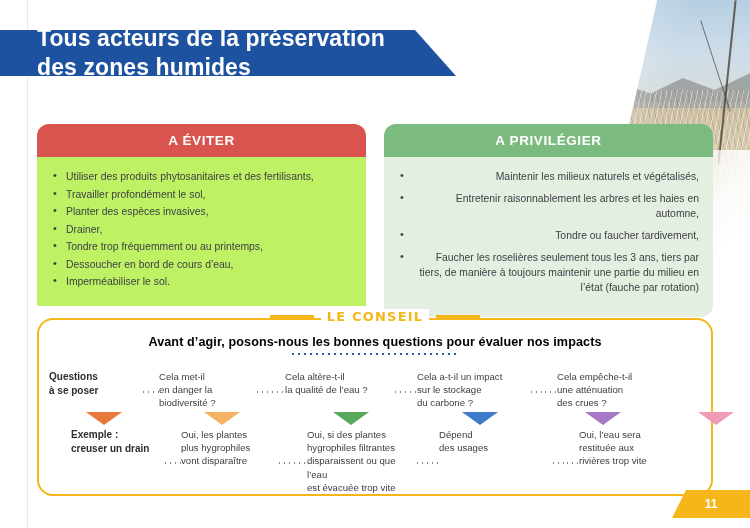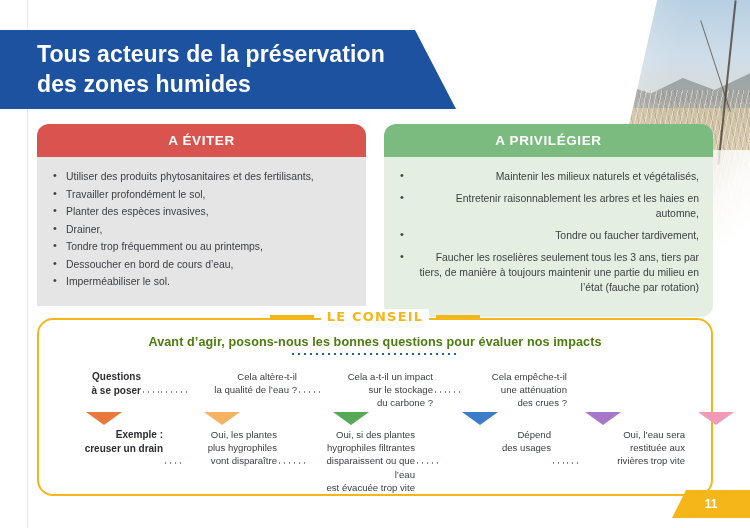--- a/index.html
+++ b/index.html
@@ -57,21 +57,21 @@
   }
   
   .wedge {
     position:absolute; right:0; top:150px; width:210px; height:260px;
     background: linear-gradient(135deg, rgba(255,255,255,0) 0%, rgba(255,255,255,.92) 48%, #fff 60%);
     pointer-events:none;
   }
 
   
   .banner {
-    position:absolute; left:0; top:30px; width:456px; height:79px;
+    position:absolute; left:0; top:30px; width:456px; height:46px;
     background:#1d52a0;
     clip-path: polygon(0 0, 415px 0, 456px 100%, 0 100%);
     display:flex; align-items:center;
   }
   .banner h1 {
     color:#ffffff; font-size:23px; font-weight:700; line-height:1.28;
     padding-left:37px; letter-spacing:.1px; white-space:pre-line;
   }
 
   
@@ -84,55 +84,55 @@
   .card .body { padding:12px 14px 14px 16px; }
   .card ul { list-style:none; }
   .card li {
     position:relative; padding-left:13px; font-size:10.4px; color:#3d4044;
     line-height:1.45; margin-bottom:2.5px;
   }
   .card li::before {
     content:"\2022"; position:absolute; left:0; top:-1px; font-size:11px; color:#3d4044;
   }
   .card.eviter .head { background:#d9534f; }
-  .card.eviter .body { background:#e5e5e5; min-height:128px; }
+  .card.eviter .body { background:#bef264; min-height:128px; }
   .card.priv .head { background:#7cbb7f; }
   .card.priv .body { background:#e4efe2; min-height:128px;text-align:right; }
   .card.priv li { margin-bottom:7px; }
 
   
   .conseil {
     position:absolute; left:37px; top:318px; width:676px; height:178px;
     border:2.5px solid #f5b619; border-radius:16px; background:#fff;
   }
   .conseil-tag {
     position:absolute; left:0; right:0; top:-11px; display:flex;
     align-items:center; justify-content:center; gap:7px;
   }
   .conseil-tag .bar { width:44px; height:4px; background:#f5b619; }
   .conseil-tag .label {
     background:#fff; padding:0 6px; color:#f5b619; font-size:13px;
     font-weight:700; letter-spacing:1.2px; font-family:"DejaVu Sans", sans-serif;
   }
   .conseil-title {
-    text-align:center; color:#4d7c0f; font-size:12.6px; font-weight:700;
+    text-align:center; color:#000000; font-size:12.6px; font-weight:700;
     margin-top:15px; letter-spacing:.1px;
   }
   .title-dots {
     margin:3px auto 0; width:170px; height:4px;
     background-image: radial-gradient(circle, #2a5ca4 1px, rgba(0,0,0,0) 1.2px);
     background-size: 6px 4px; background-repeat: repeat-x;
   }
 
   
   .qrow, .arow { position:absolute; left:10px; right:8px; display:flex; align-items:flex-start; }
   .qrow { top:50px; }
   .arow { top:108px;margin-left:22px; }
   .cell {
-    text-align:right; font-size:9.6px; color:#3d4044; line-height:1.38;
+    text-align:left; font-size:9.6px; color:#3d4044; line-height:1.38;
   }
   .cell.lead { font-weight:700; font-size:10px; color:#2b2e31; }
   .sep {
     flex:0 0 auto; align-self:center; height:4px;
     background-image: radial-gradient(circle, #7b8aa0 .9px, rgba(0,0,0,0) 1.1px);
     background-size: 5px 4px; background-repeat: repeat-x;
     margin-top:4px;
   }
 
   
@@ -213,20 +213,23 @@
       <div class="bar"></div>
     </div>
 
     <div class="conseil-title">Avant d’agir, posons-nous les bonnes questions pour évaluer nos impacts</div>
     <div class="title-dots"></div>
 
     <div class="qrow" id="qrow">
         <div class="cell lead" style="flex: 0 0 92px; white-space: pre-line;">Questions
 à se poser</div>
         <div class="sep" style="flex: 0 0 18px;"></div>
+        <div class="cell" style="flex: 0 0 96px; white-space: pre-line;">Cela met-il
+en danger la
+biodiversité ?</div>
         <div class="sep" style="flex: 0 0 30px;"></div>
         <div class="cell" style="flex: 0 0 108px; white-space: pre-line;">Cela altère-t-il
 la qualité de l’eau ?</div>
         <div class="sep" style="flex: 0 0 24px;"></div>
         <div class="cell" style="flex: 0 0 112px; white-space: pre-line;">Cela a-t-il un impact
 sur le stockage
 du carbone ?</div>
         <div class="sep" style="flex: 0 0 14px;"></div>
         <div class="sep" style="flex: 0 0 14px;"></div>
         <div class="cell" style="flex: 0 0 106px; white-space: pre-line;">Cela empêche-t-il

